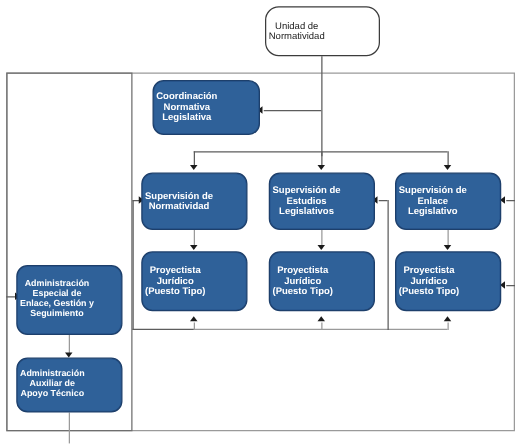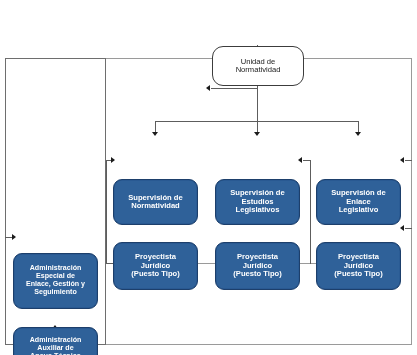--- a/index.html
+++ b/index.html
@@ -17,26 +17,24 @@
     background: #ffffff;
     overflow: hidden;
   }
 
   
   .node {
     position: absolute;
     box-sizing: border-box;
     display: flex;
     align-items: center;
-    justify-content: center;
     text-align: center;
     border-radius: 9px;
     line-height: 1.12;
     z-index: 5;
-    margin-top: 41px;
   }
   .node .label {
     display: block;
     white-space: pre-line;
     padding: 0 2px;
   }
 
   .node.root {
     background: #ffffff;
     border: 1.1px solid #3c3c3c;
@@ -164,20 +162,25 @@
   <div class="arw down" style="left:52px; top:282px;"></div>
 
   <div class="ln v lt" style="left:55px; top:330px; height:25px;"></div>
   <div class="arw up" style="left:52px; top:325px;"></div>
 
   <div class="node root" style="left:212px; top:5px; width:92px; height:40px;">
     <span class="label">Unidad de
 Normatividad</span>
   </div>
 
+  <div class="node blue" style="left:122px; top:64px; width:86px; height:44px;">
+    <span class="label">Coordinación
+Normativa
+Legislativa</span>
+  </div>
 
   <div class="node blue" style="left:113px; top:138px; width:85px; height:46px;">
     <span class="label">Supervisión de
 Normatividad</span>
   </div>
 
   <div class="node blue" style="left:215px; top:138px; width:85px; height:46px;">
     <span class="label">Supervisión de
 Estudios
 Legislativos</span>

